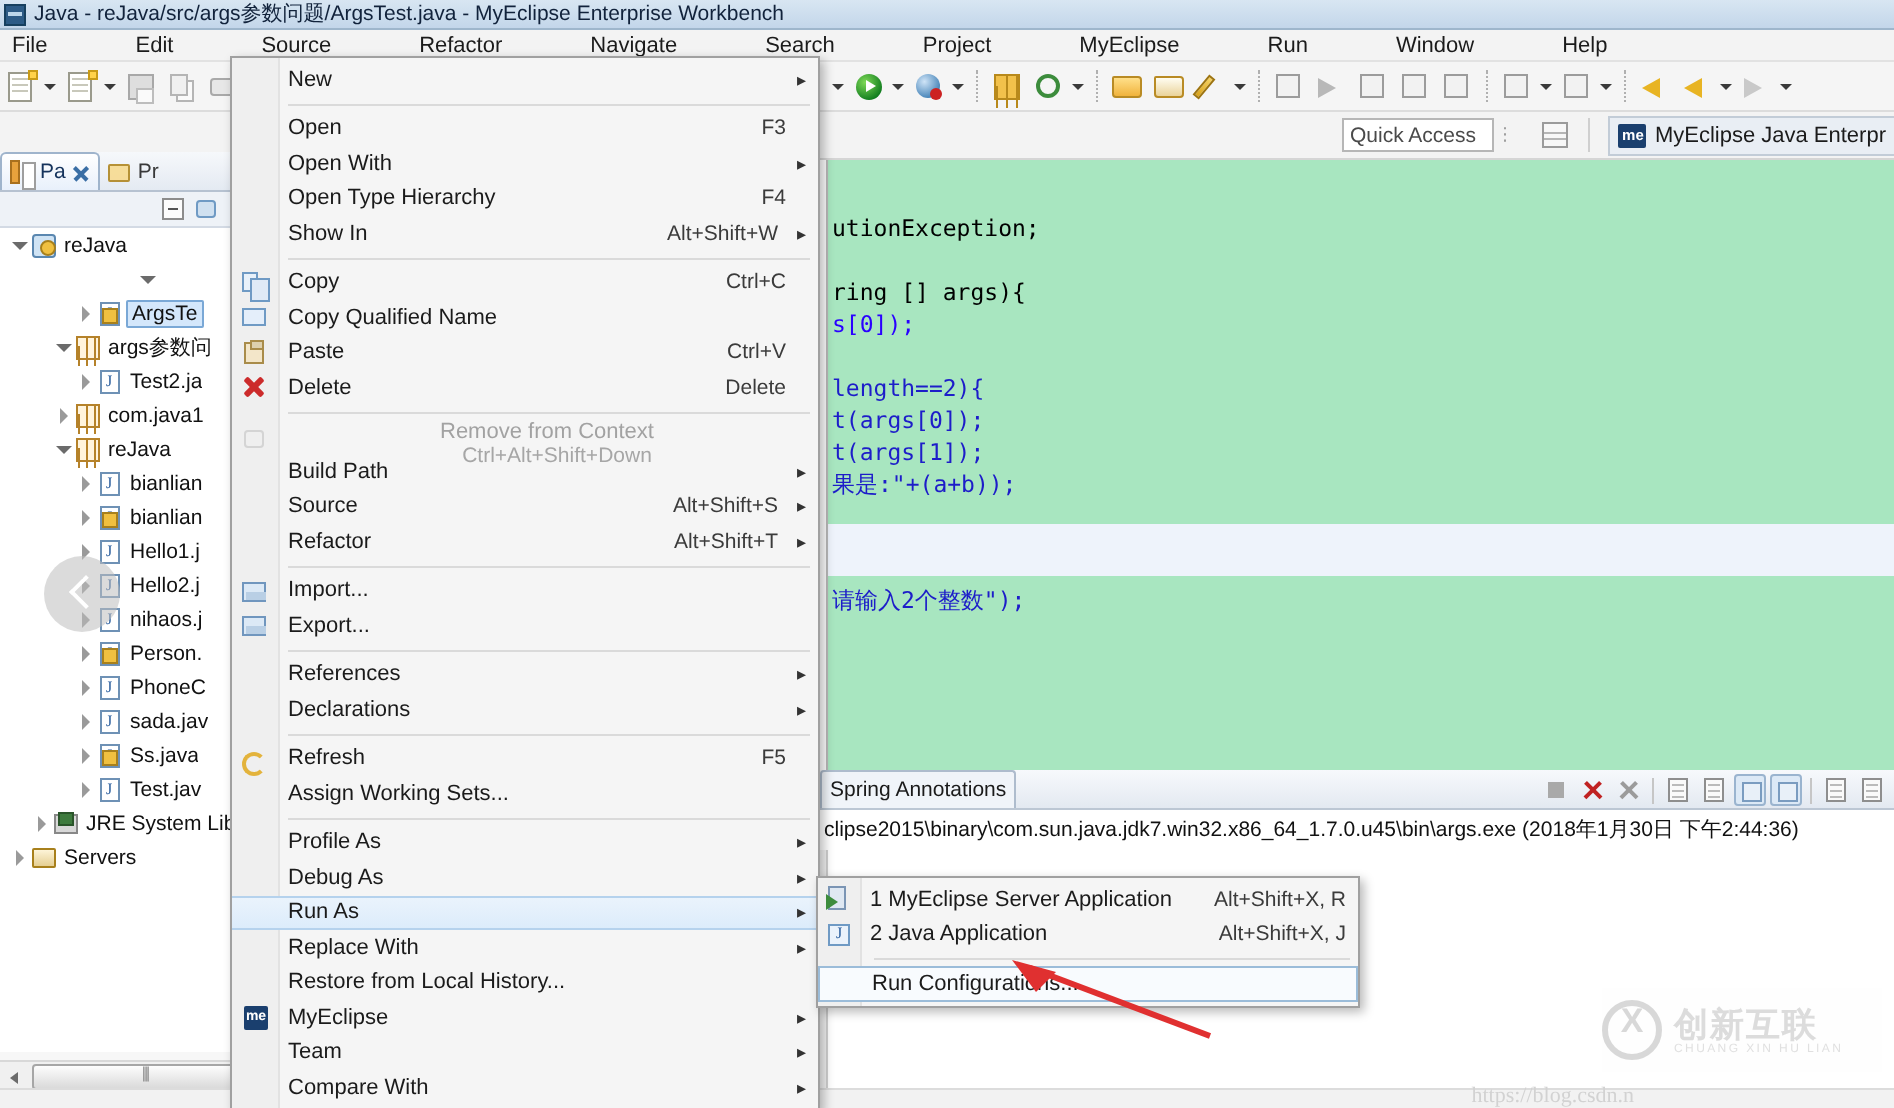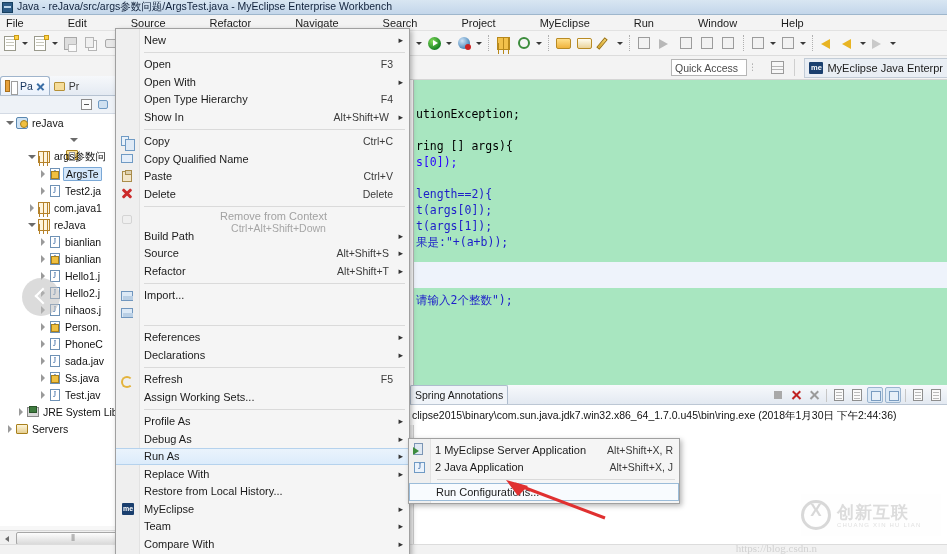--- a/index.html
+++ b/index.html
@@ -785,33 +785,33 @@
           </span>
           <span class="tlabel">reJava</span>
         </div>
         <div class="tnode" style="padding-left: 15px; flex-direction: column;">
           <span class="twist open"></span>
           <span class="ticon">
             <span class="ti-srcfolder"></span>
           </span>
           <span class="tlabel">src</span>
         </div>
+        <div class="tnode selected" style="padding-left: 37px;">
+          <span class="twist closed"></span>
+          <span class="ticon">
+            <span class="ti-java ti-java-lock"></span>
+          </span>
+          <span class="tlabel">ArgsTe</span>
+        </div>
         <div class="tnode" style="padding-left: 26px;">
           <span class="twist open"></span>
           <span class="ticon">
             <span class="ti-pkg"></span>
           </span>
           <span class="tlabel">args参数问</span>
-        </div>
-        <div class="tnode selected" style="padding-left: 37px;">
-          <span class="twist closed"></span>
-          <span class="ticon">
-            <span class="ti-java ti-java-lock"></span>
-          </span>
-          <span class="tlabel">ArgsTe</span>
         </div>
         <div class="tnode" style="padding-left: 37px;">
           <span class="twist closed"></span>
           <span class="ticon">
             <span class="ti-java"></span>
           </span>
           <span class="tlabel">Test2.ja</span>
         </div>
         <div class="tnode" style="padding-left: 26px;">
           <span class="twist closed"></span>
@@ -959,21 +959,21 @@
           </div>
         <span class="ctb-sep"></span>
         <div class="ctb">
             <span class="pg-icon"></span>
           </div>
         <div class="ctb">
             <span class="pg-icon"></span>
           </div>
       </div>
     </div>
-    <div class="console-out">clipse2015\binary\com.sun.java.jdk7.win32.x86_64_1.7.0.u45\bin\ring.exe (2018年1月30日 下午2:44:36)</div>
+    <div class="console-out">clipse2015\binary\com.sun.java.jdk7.win32.x86_64_1.7.0.u45\bin\args.exe (2018年1月30日 下午2:44:36)</div>
     <div class="console-body">
       <div class="console-inner-left"></div>
     </div>
   </div>
 
   <div class="statusbar"></div>
 
   <div class="ctxmenu" id="ctxmenu">
     <div class="ctx-gutter"></div>
   <div class="ctxitem">
@@ -1058,20 +1058,21 @@
         <span class="ctx-icon">
           <span class="ci-import"></span>
         </span>
         <span class="ctx-label">Import...</span>
         <span class="ctx-sub-spacer"></span>
       </div>
       <div class="ctxitem">
         <span class="ctx-icon">
           <span class="ci-import"></span>
         </span>
+        <span class="ctx-label">Export...</span>
         <span class="ctx-sub-spacer"></span>
       </div>
       <div class="ctx-sep"></div>
       <div class="ctxitem">
         <span class="ctx-label">References</span>
         <span class="ctx-sub">▸</span>
       </div>
       <div class="ctxitem">
         <span class="ctx-label">Declarations</span>
         <span class="ctx-sub">▸</span>

